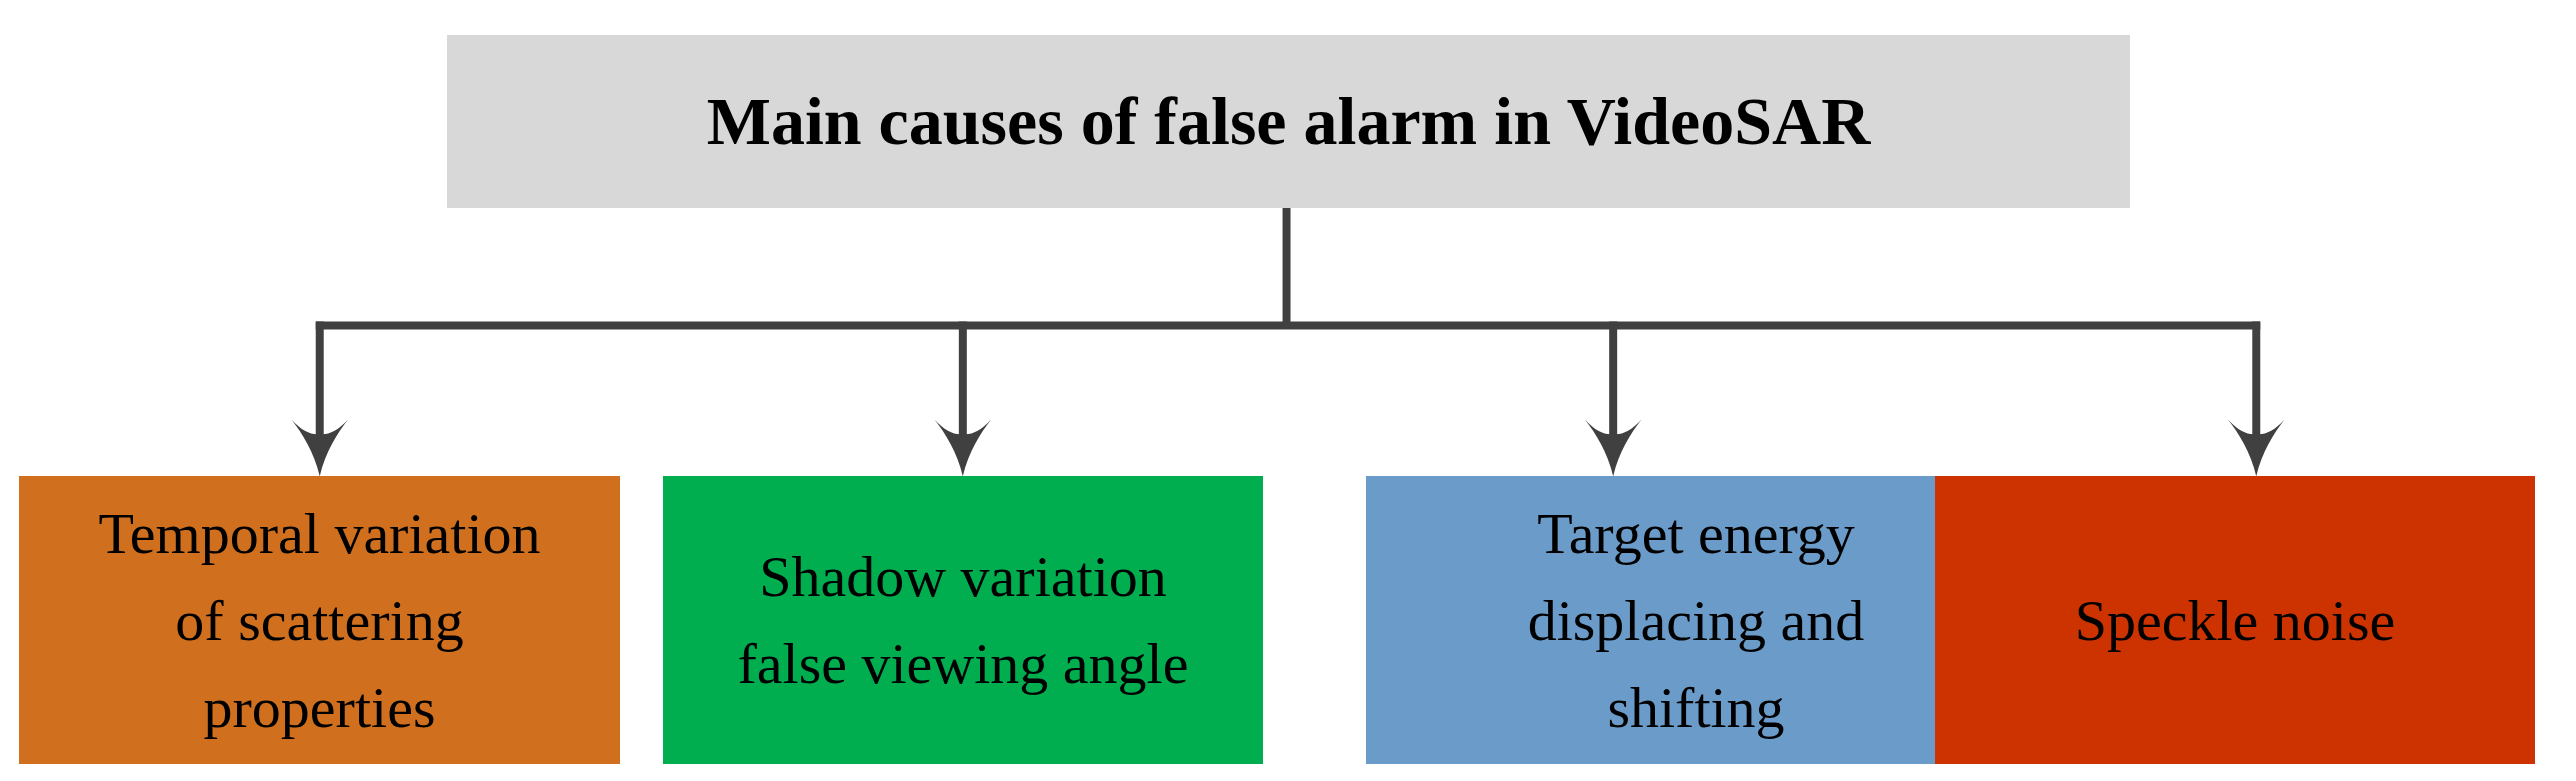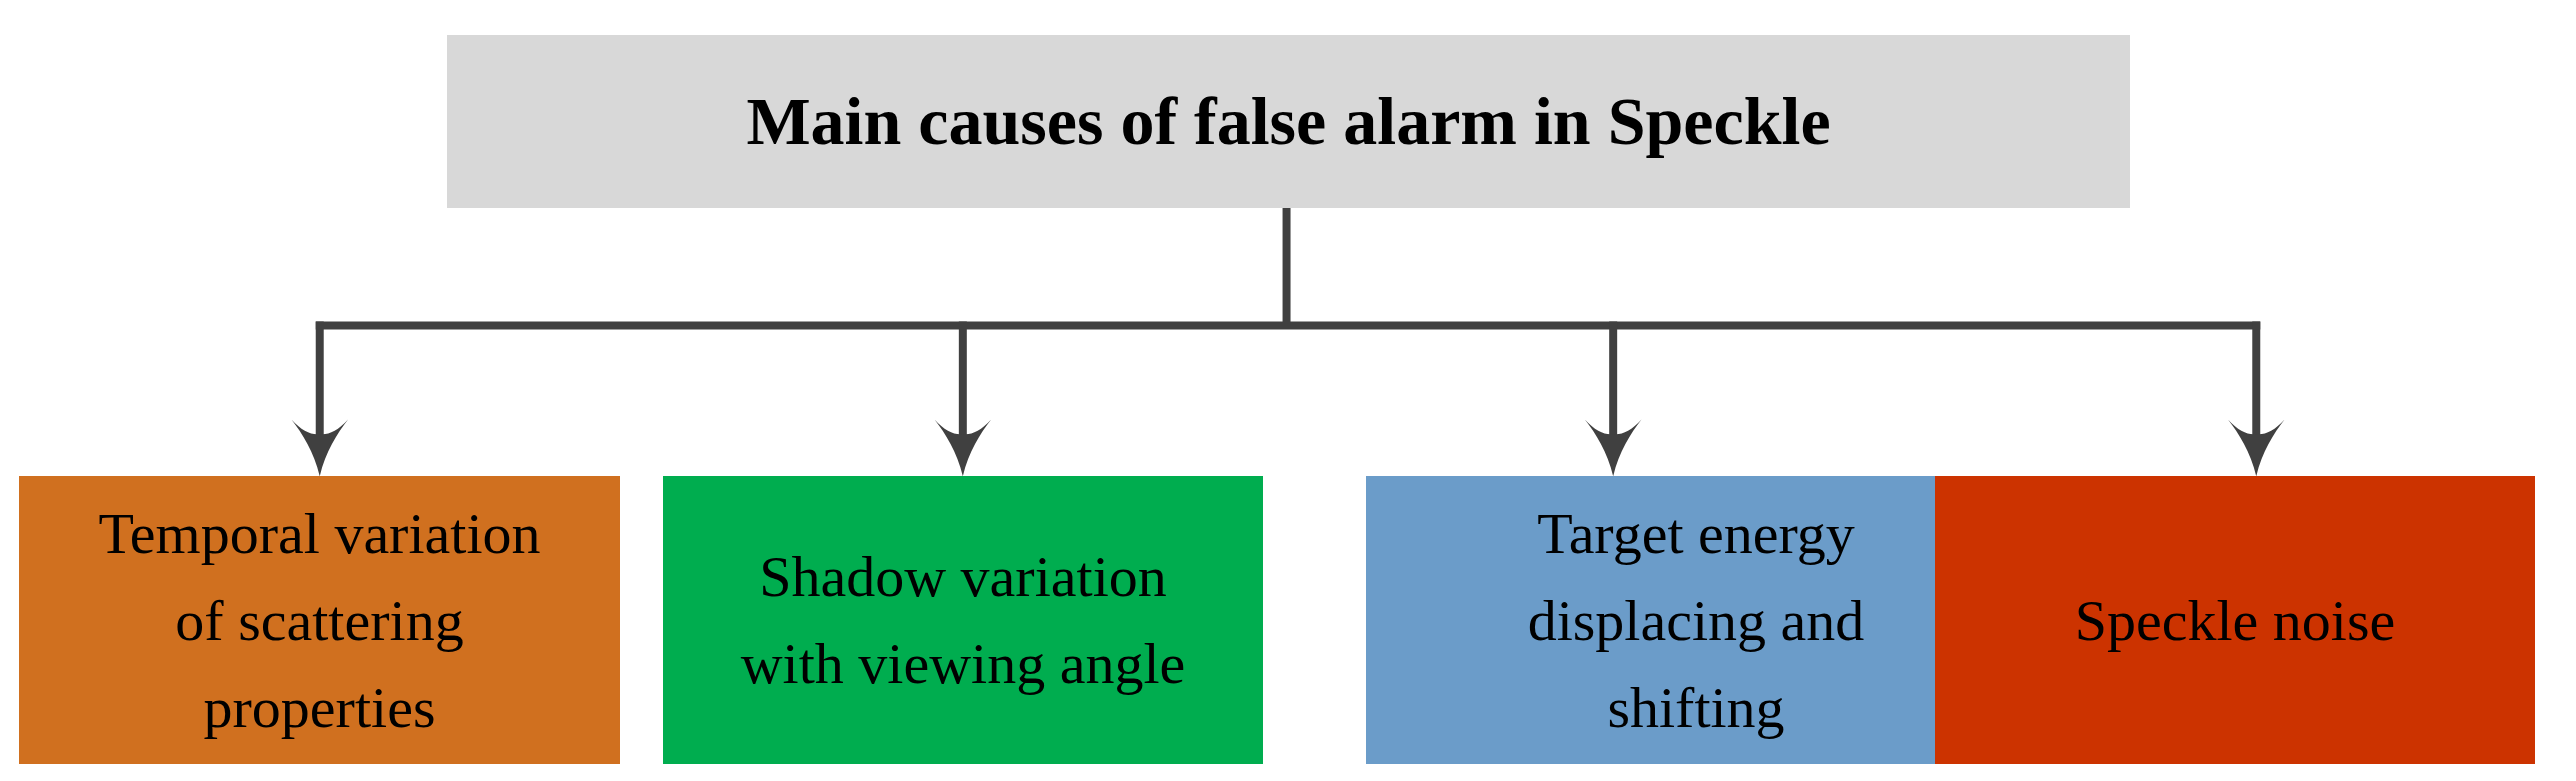--- a/index.html
+++ b/index.html
@@ -72,28 +72,28 @@
     <line x1="1326" y1="443" x2="1326" y2="602" stroke="currentColor" stroke-width="11"></line>
     <line x1="2222" y1="443" x2="2222" y2="602" stroke="currentColor" stroke-width="11"></line>
     <line x1="3108" y1="443" x2="3108" y2="602" stroke="currentColor" stroke-width="11"></line>
 
     <path fill="currentColor" d="M440,656 C432,623 416,597 401,578 C415,594 430,600 440,598 C450,600 465,594 479,578 C464,597 448,623 440,656 Z"></path>
     <path fill="currentColor" d="M1326,656 C1318,623 1302,597 1287,578 C1301,594 1316,600 1326,598 C1336,600 1351,594 1365,578 C1350,597 1334,623 1326,656 Z"></path>
     <path fill="currentColor" d="M2222,656 C2214,623 2198,597 2183,578 C2197,594 2212,600 2222,598 C2232,600 2247,594 2261,578 C2246,597 2230,623 2222,656 Z"></path>
     <path fill="currentColor" d="M3108,656 C3100,623 3084,597 3069,578 C3083,594 3098,600 3108,598 C3118,600 3133,594 3147,578 C3132,597 3116,623 3108,656 Z"></path>
   </svg>
 
-  <div class="root-box" style="background-color: rgb(216, 216, 216);">Main causes of false alarm in Speckle</div>
+  <div class="root-box" style="background-color: rgb(216, 216, 216);">Main causes of false alarm in VideoSAR</div>
 
   <div class="cause-box cause-1" style="background-color: rgb(208, 112, 31);">Temporal variation
 of scattering
 properties</div>
 
   <div class="cause-box cause-2" style="background-color: rgb(0, 173, 79);">Shadow variation
-with viewing angle</div>
+false viewing angle</div>
 
   <div class="cause-box cause-3" style="background-color: rgb(107, 156, 201);">Target energy
 displacing and
 shifting</div>
 
   <div class="cause-box cause-4" style="background-color: rgb(204, 51, 0);">Speckle noise</div>
 
 </div>
 
 

